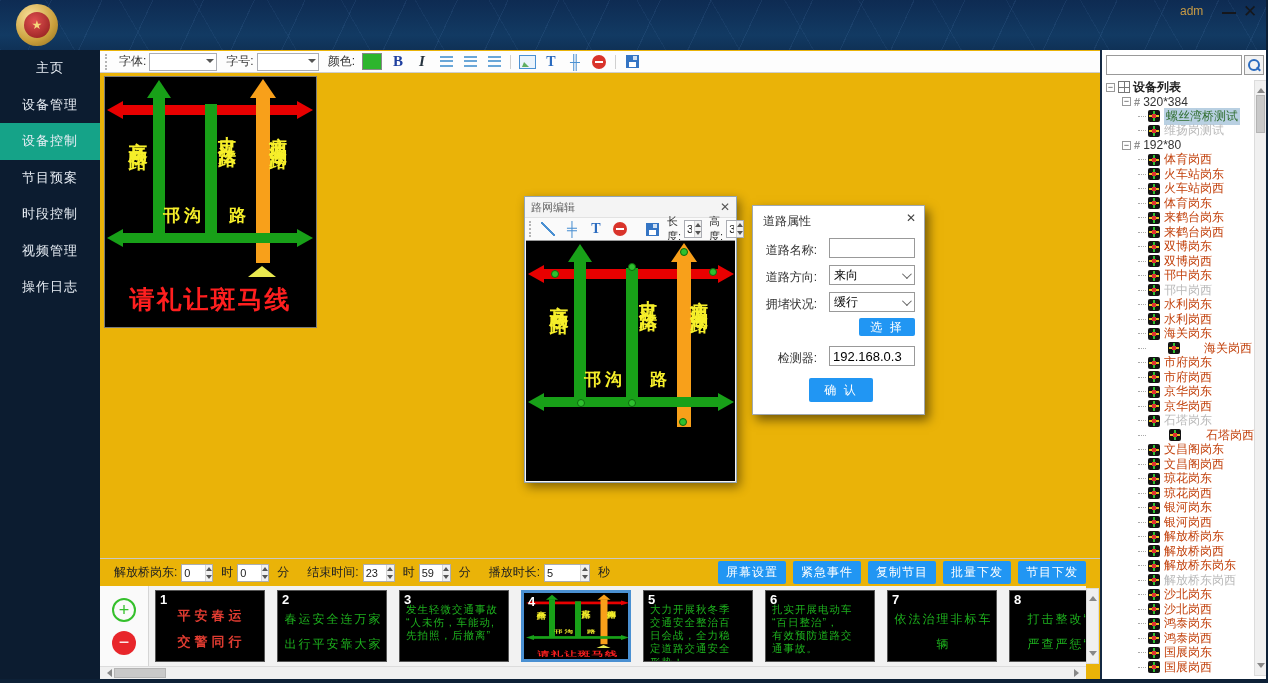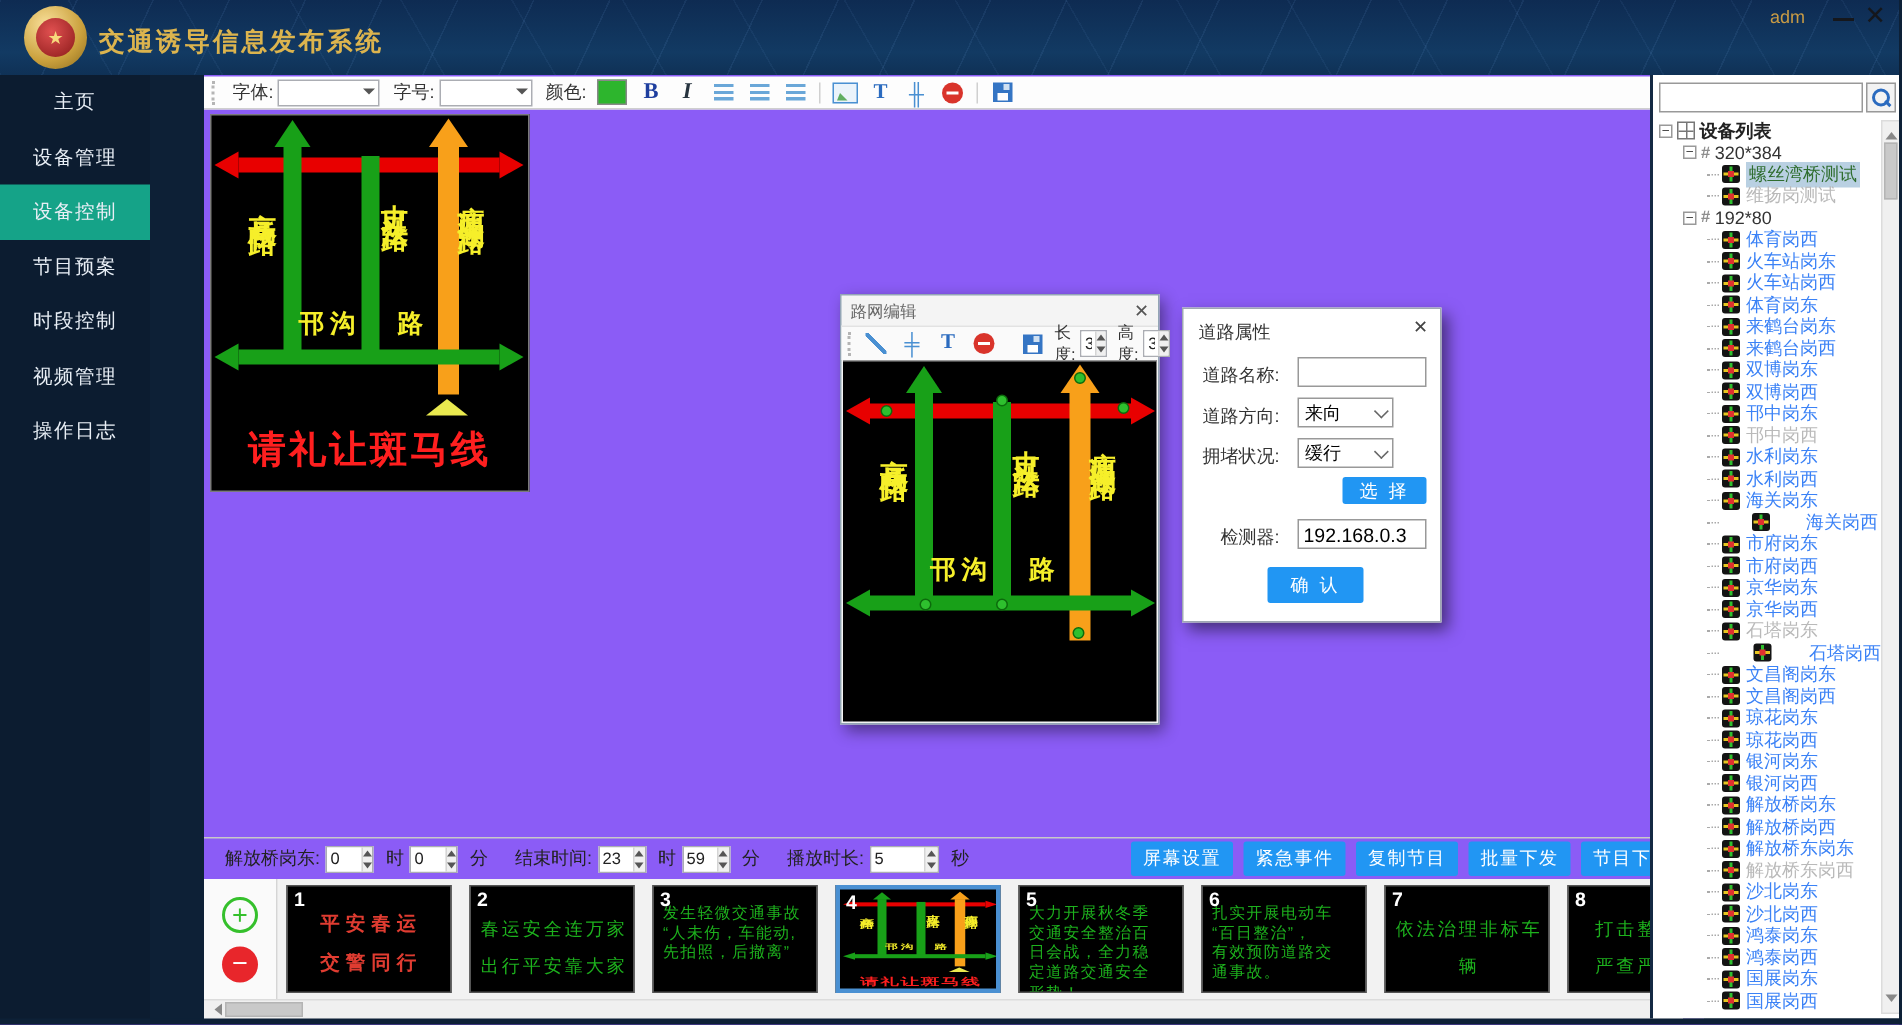--- a/index.html
+++ b/index.html
@@ -22,21 +22,21 @@
     letter-spacing:2px;z-index:2;}
   .hdr-user{position:absolute;left:1180px;top:4px;font-size:12px;color:#c89b45;z-index:2;}
   .hdr-min{position:absolute;left:1222px;top:12px;width:14px;height:2px;background:#15171c;z-index:2;cursor:pointer;}
   .hdr-close{position:absolute;left:1243px;top:1px;font-size:17px;color:#15171c;z-index:2;cursor:pointer;font-weight:bold;}
   
   .sidebar{position:absolute;left:0;top:50px;width:100px;height:633px;background:#0c1c30;z-index:3;}
   .menu-item{height:36.5px;display:flex;align-items:center;justify-content:center;
     color:#e8eef5;font-size:13px;letter-spacing:1px;cursor:pointer;}
   .menu-item.active{background:#15a388;text-align:center;}
   
-  .main{position:absolute;left:100px;top:50px;width:1000px;height:629px;background:#8b5cf6;margin-left:36px;}
+  .main{position:absolute;left:100px;top:50px;width:1000px;height:629px;background:#eab308;}
   .toolbar{position:absolute;left:0;top:1px;width:1000px;height:22px;background:#fdfdfd;
     border-bottom:1px solid #cfcfcf;display:flex;align-items:center;padding-left:4px;box-sizing:border-box;}
   .grip{width:4px;height:16px;border-left:2px dotted #b5b5b5;margin:0 5px 0 1px;}
   .tb-label{font-size:12px;color:#333;margin:0 3px;}
   .combo{position:relative;background:#fff;border:1px solid #abadb3;height:16px;margin-right:6px;}
   .combo .arr{position:absolute;right:2px;top:5px;width:0;height:0;border:4px solid transparent;border-top-color:#555;}
   .combo.font{width:66px;} .combo.size{width:60px;}
   .swatch{width:18px;height:15px;background:#2db52d;border:1px solid #888;margin:0 4px;cursor:pointer;}
   .tb-icon{min-width:18px;height:18px;display:flex;align-items:center;justify-content:center;margin:0 3px;cursor:pointer;}
   .ic-b{font-family:"Liberation Serif","DejaVu Serif",serif;font-weight:bold;font-size:15px;color:#1f3f9f;}
@@ -83,21 +83,21 @@
   .spin .btns b.dn::after{border-top:4px solid #555;margin-bottom:-3px;}
   .sp-w28{width:30px;} .sp-w34{width:36px;} .sp-w40{width:44px;}
   
   .dialog{position:absolute;left:652px;top:155px;width:173px;height:210px;background:#fff;
     border:1px solid #9fa8b2;box-shadow:4px 5px 10px rgba(0,0,0,.5);z-index:6;font-size:12px;box-sizing:border-box;}
   .dlg-title{position:absolute;left:10px;top:7px;color:#333;}
   .dlg-close{position:absolute;right:8px;top:5px;color:#444;font-size:12px;cursor:pointer;}
   .dlg-label{position:absolute;width:64px;text-align:right;color:#333;font-size:12px;}
   .dlg-input{position:absolute;left:76px;width:86px;height:20px;border:1px solid #999;background:#fff;
     font-size:12px;padding:0 3px;box-sizing:border-box;font-family:inherit;outline:0;}
-  .dlg-select{position:absolute;left:76px;width:64px;height:20px;border:1px solid #999;background:#fff;
+  .dlg-select{position:absolute;left:76px;width:86px;height:20px;border:1px solid #999;background:#fff;
     display:flex;align-items:center;padding-left:4px;box-sizing:border-box;cursor:pointer;}
   .dlg-select .chev{margin-left:auto;margin-right:5px;width:6px;height:6px;border-right:1.5px solid #666;
     border-bottom:1.5px solid #666;transform:rotate(45deg) translateY(-2px);}
   .btn-blue{background:#2196f3;color:#fff;border:0;border-radius:2px;font-size:12px;cursor:pointer;
     font-family:inherit;letter-spacing:2px;}
   
   .time-bar{position:absolute;left:0;top:508px;width:1000px;height:28px;border-top:1px solid #c8c8c8;
     display:flex;align-items:center;padding-left:10px;box-sizing:border-box;font-size:12px;color:#222;}
   .time-bar .lbl{margin:0 4px;}
   .tb-buttons{margin-left:auto;margin-right:14px;display:flex;gap:7px;}
@@ -142,36 +142,35 @@
     background:linear-gradient(#777,#777) 50% 0/1px 100% no-repeat,linear-gradient(#777,#777) 0 50%/100% 1px no-repeat;}
   .hash-icon{color:#8e8e8e;font-weight:bold;font-size:11px;margin-right:3px;flex:0 0 auto;}
   .sig{position:relative;display:inline-block;width:12px;height:12px;background:#141414;border-radius:2px;
     margin-right:4px;flex:0 0 auto;}
   .sig i{position:absolute;display:block;}
   .sig .sv{left:5px;top:1px;width:2px;height:10px;background:#2ec02e;}
   .sig .sh{top:5px;left:1px;height:2px;width:10px;background:#e7c520;}
   .sig .sc{left:4px;top:4px;width:4px;height:4px;background:#e03030;}
   .lb-root{font-weight:bold;color:#222;}
   .lb-group{color:#333;}
-  .lb-online{color:#3b82f6;}
+  .lb-online{color:#c2410c;}
   .lb-offline{color:#b9b9b9;}
   .lb-selected{background:#b9d0e2;color:#2f6d2f;padding:0 2px;}
   .bottom-strip{position:absolute;left:0;top:679px;width:1268px;height:4px;background:#0d2036;z-index:8;}
   .right-edge{position:absolute;left:1266px;top:0;width:2px;height:683px;background:#0d2036;z-index:8;}
 </style>
 </head>
 <body>
 
 <div class="header">
   <div class="badge">
     <div class="inner">
         <span class="star">★</span>
       </div>
   </div>
-  <div class="app-title">交通诱导信息发布系统</div>
   <div class="hdr-user">adm</div>
   <div class="hdr-min"></div>
   <div class="hdr-close">✕</div>
 </div>
 
 <div class="sidebar">
     <div class="menu-item">主页</div>
     <div class="menu-item">设备管理</div>
     <div class="menu-item active">设备控制</div>
     <div class="menu-item">节目预案</div>

